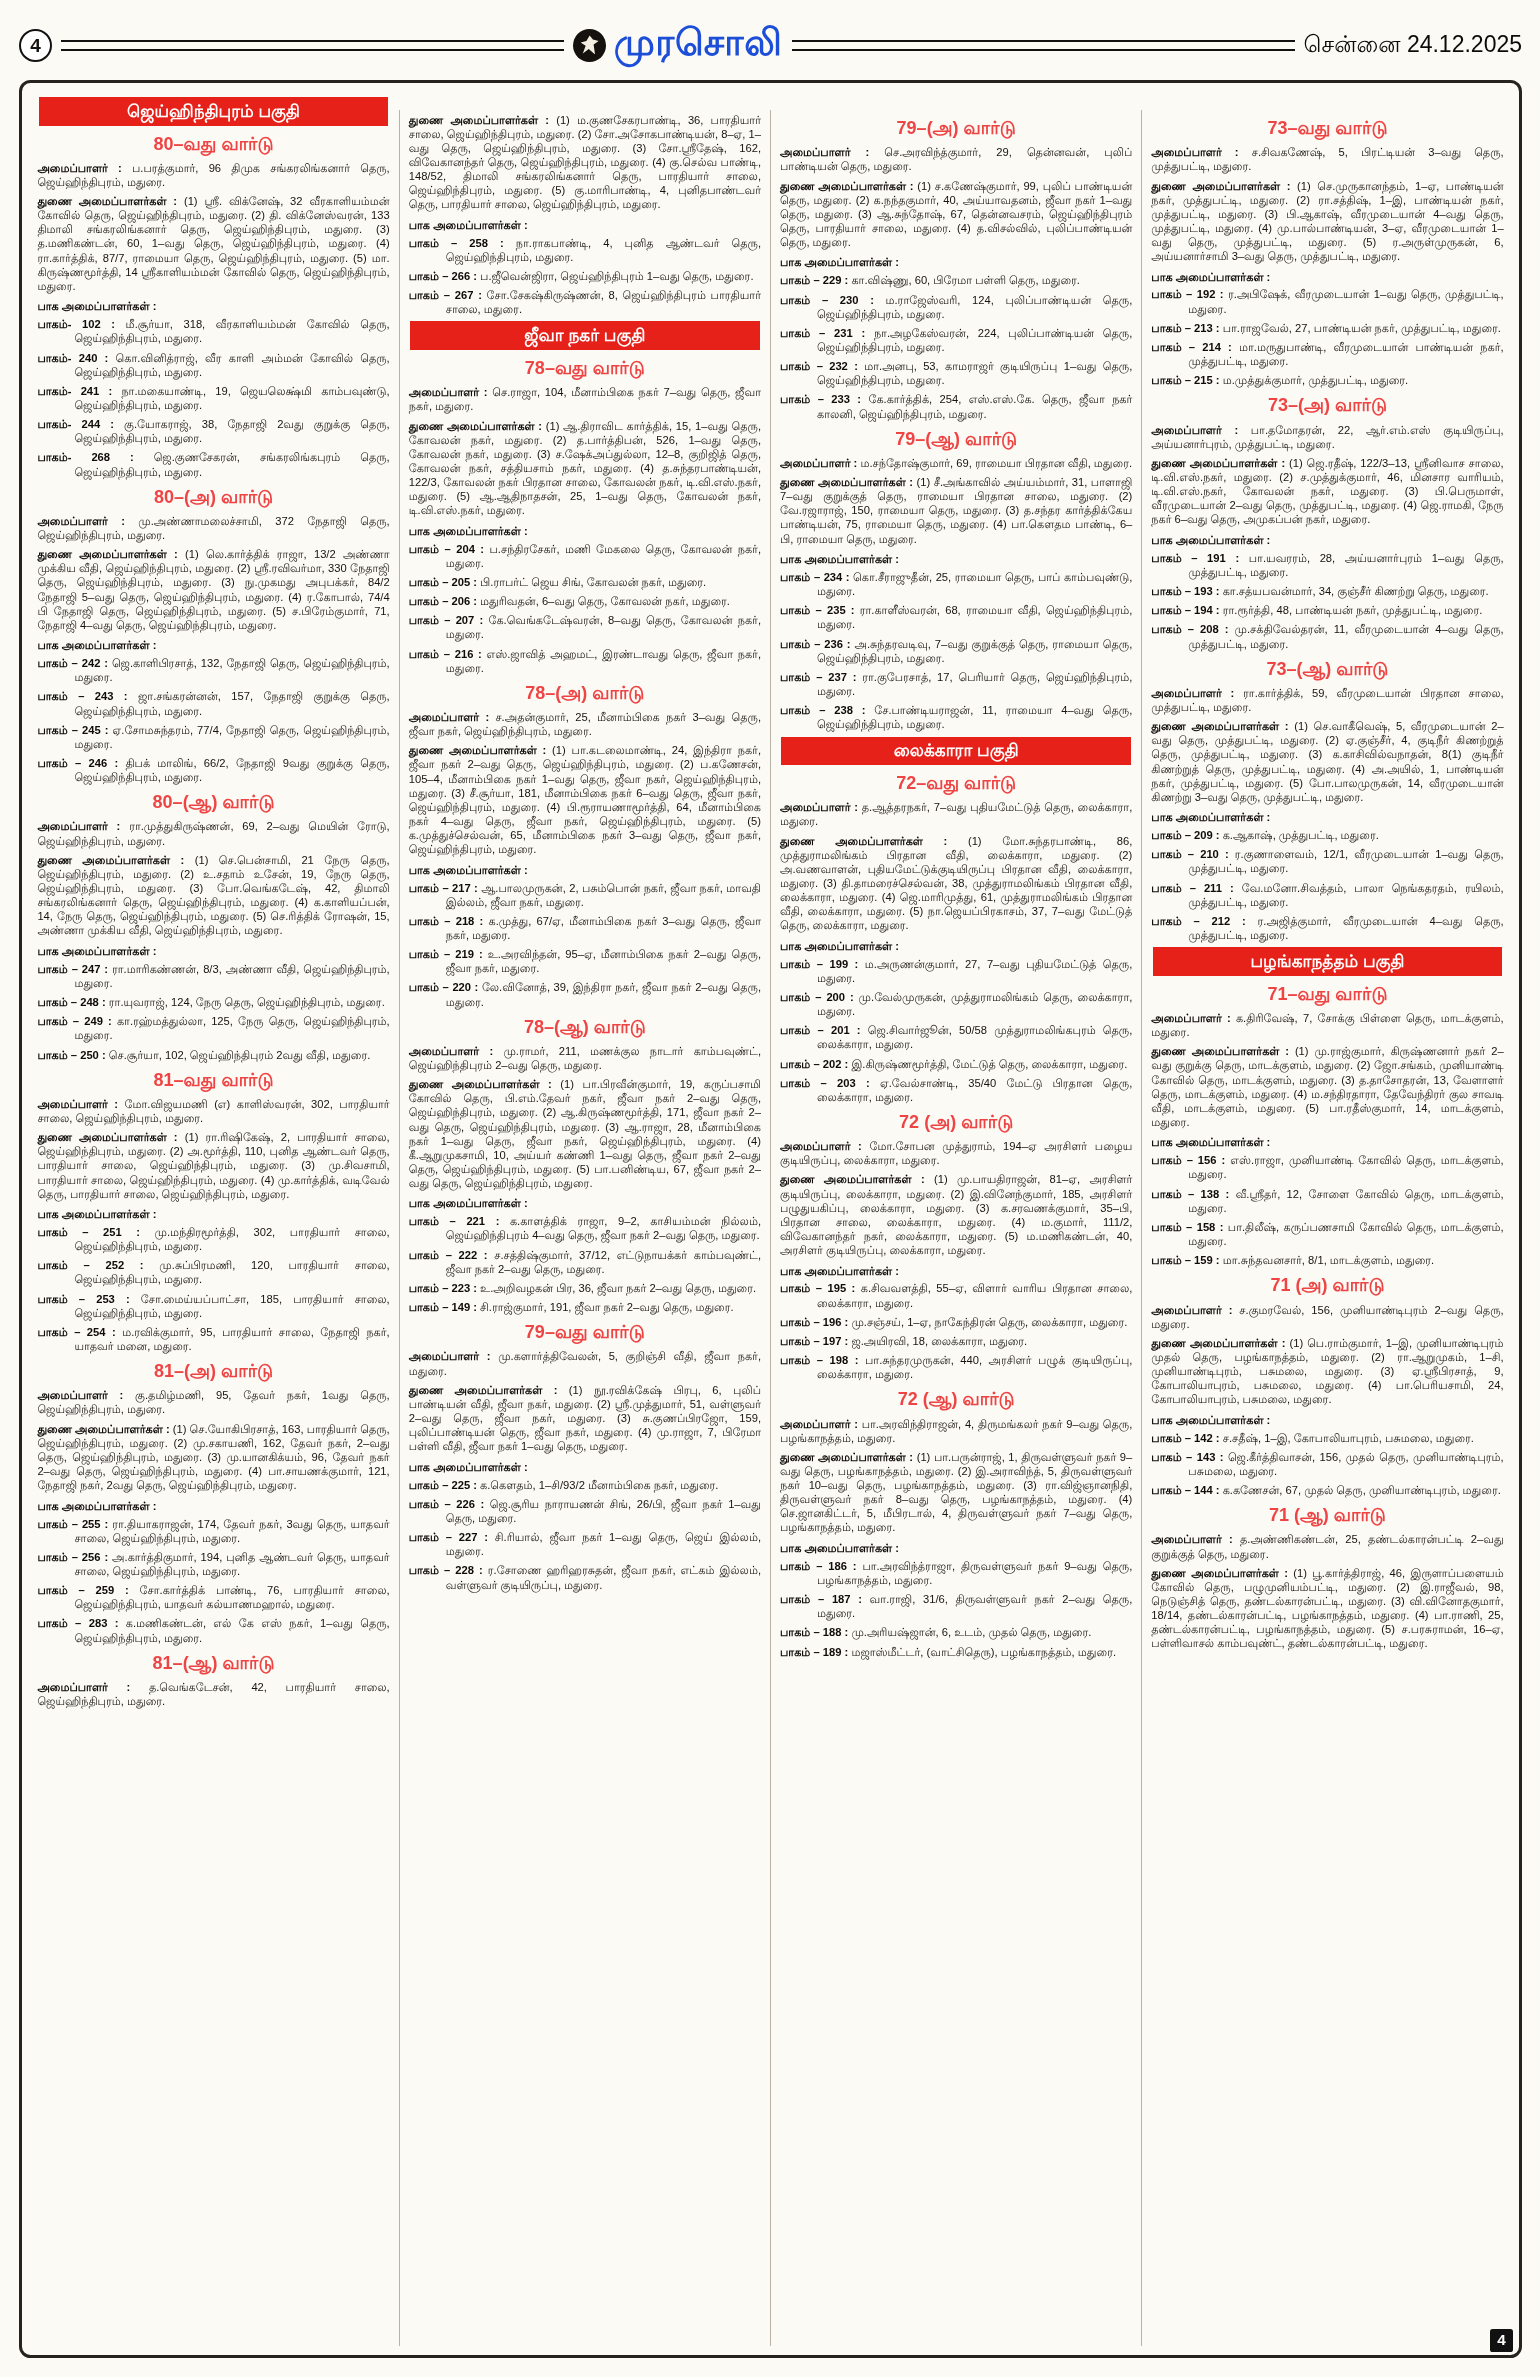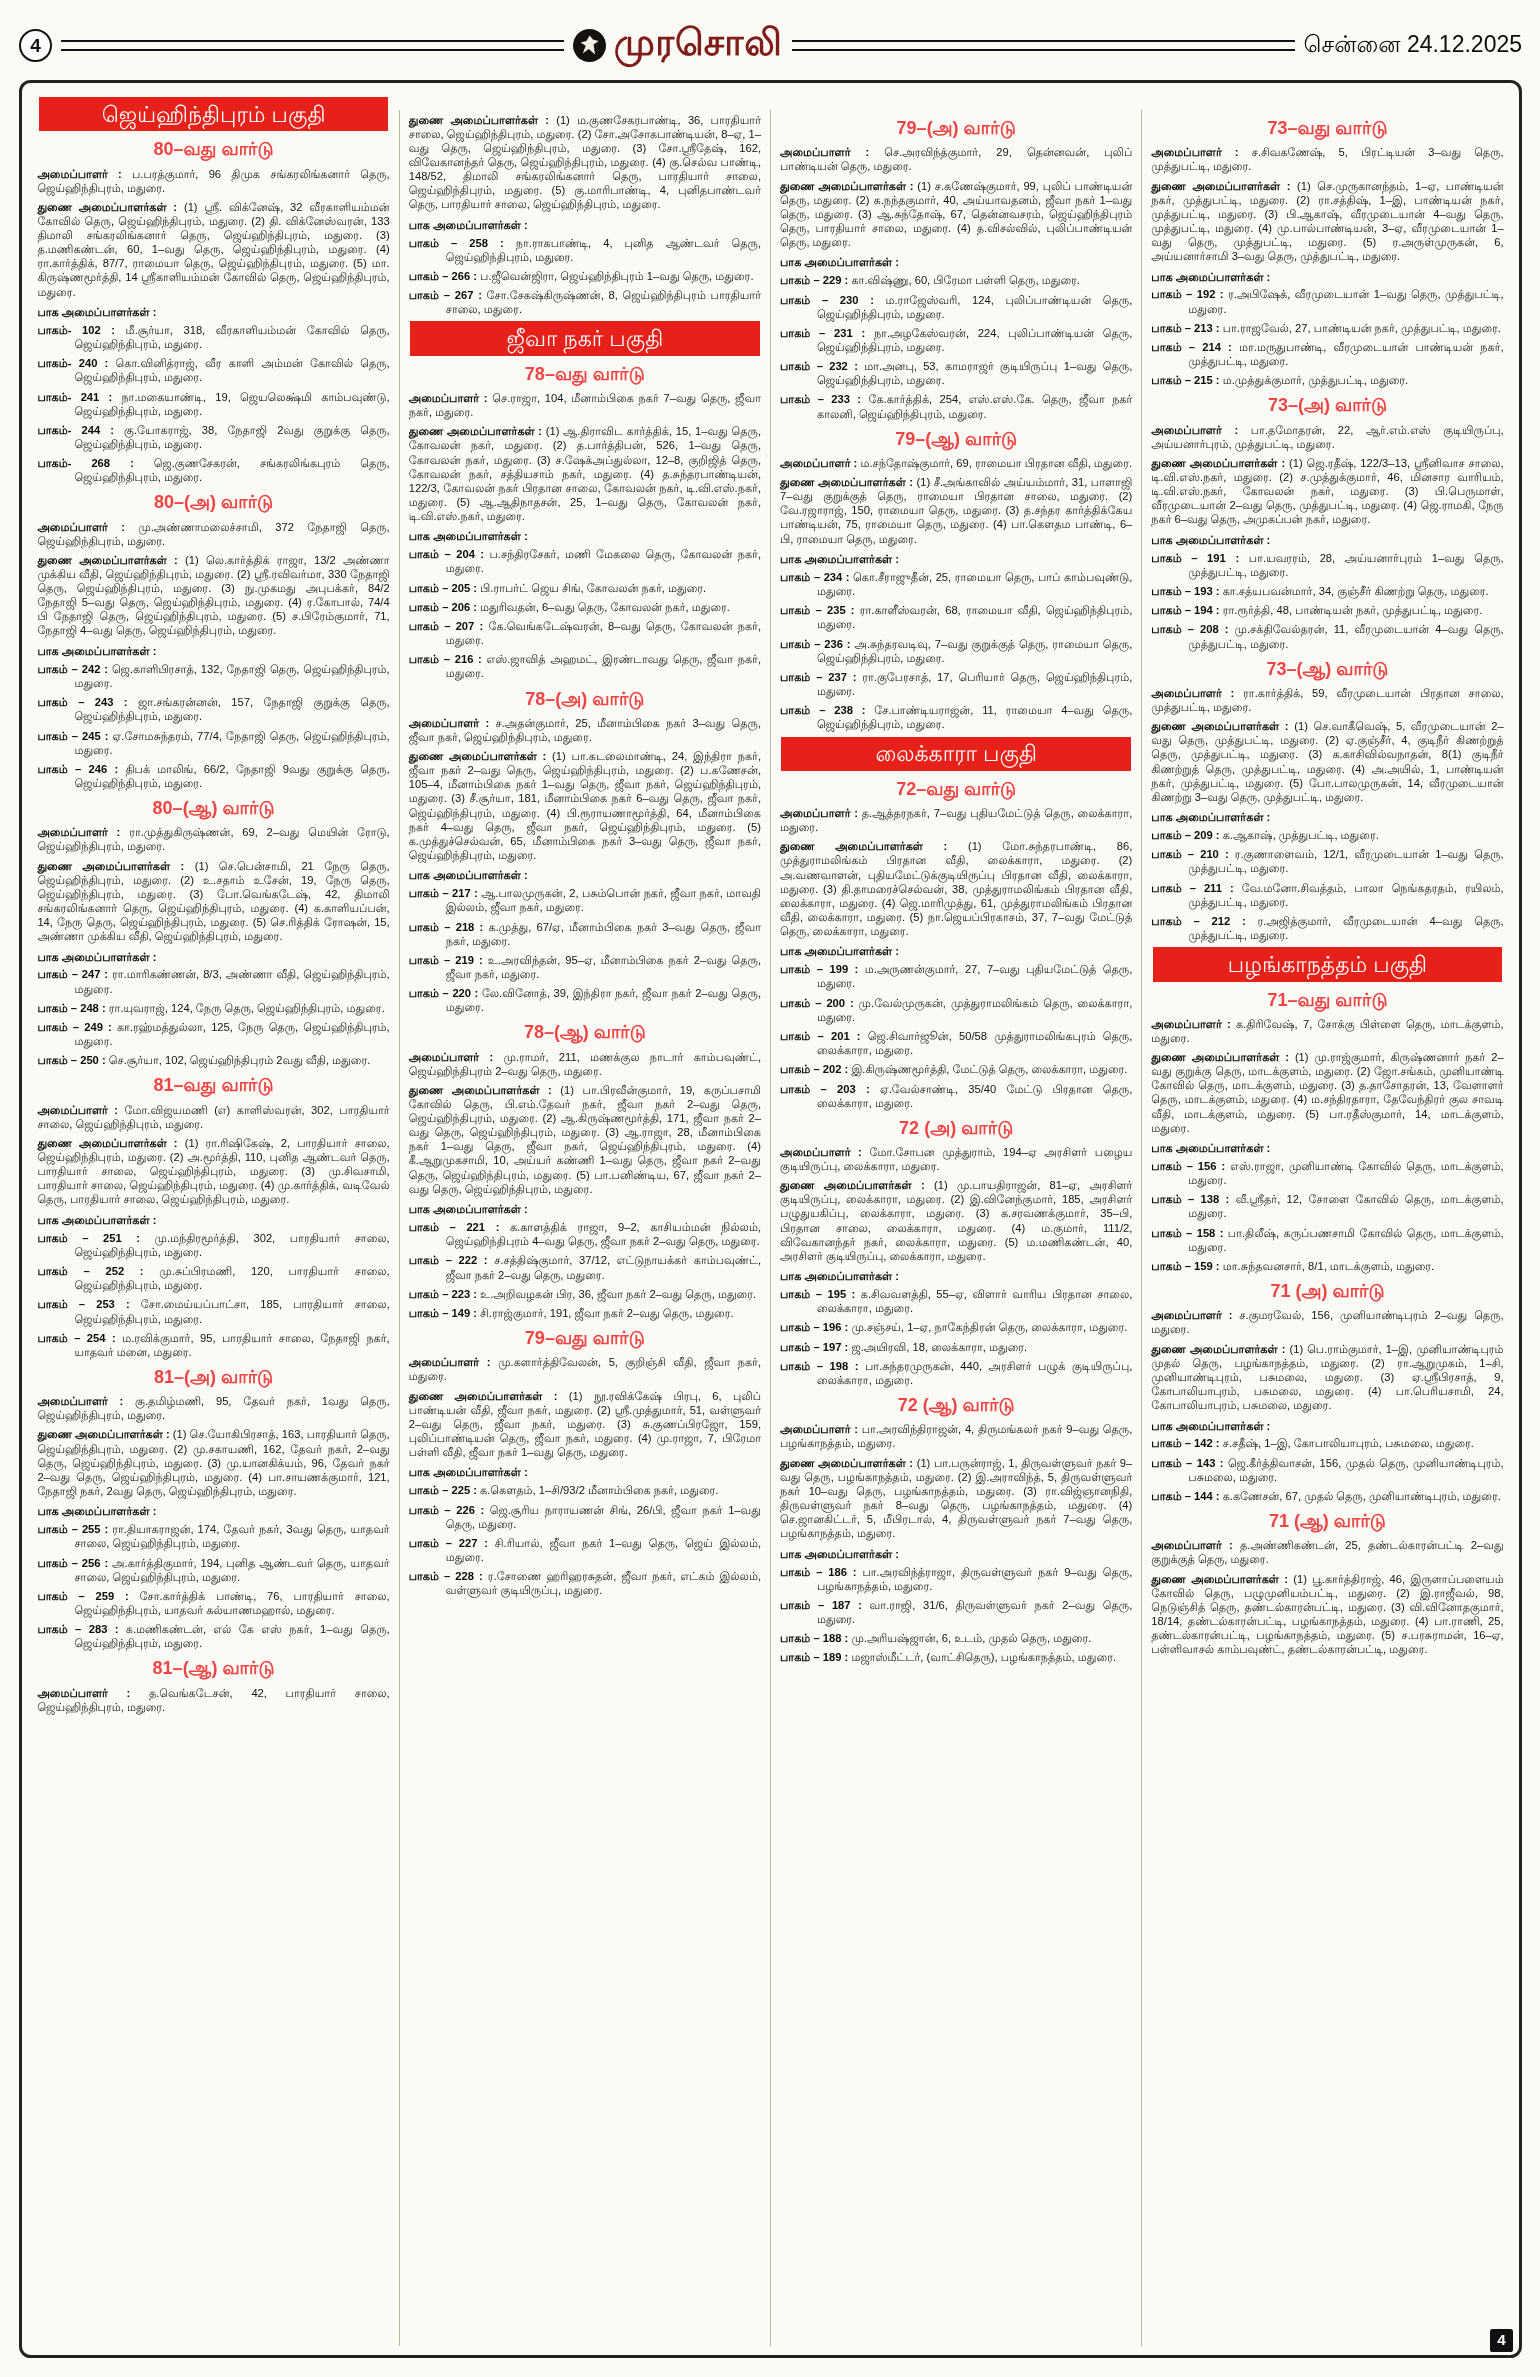--- a/index.html
+++ b/index.html
@@ -20,36 +20,36 @@
   }
   .rule{flex:1 1 auto;height:7.7px;border-top:2.6px solid #111;border-bottom:2.6px solid #111;}
   .brand{display:flex;align-items:center;gap:7.7px;flex:0 0 auto;}
   .logo{
     width:33px;height:33px;border-radius:50%;background:#14110e;position:relative;flex:0 0 auto;
   }
   .logo::after{
     content:"";position:absolute;left:7.7px;top:6.4px;width:18px;height:19px;
     background:#f5efe2;clip-path:polygon(50% 0,68% 22%,100% 30%,72% 48%,80% 100%,45% 72%,12% 95%,28% 55%,0 38%,32% 30%);
   }
-  .brand-name{font-size:37px;font-weight:bold;letter-spacing:0.6px;color:#7f1d1d;}
+  .brand-name{font-size:37px;font-weight:bold;letter-spacing:0.6px;color:#1d4ed8;}
   .edition{font-size:23px;font-weight:normal;flex:0 0 auto;color:#0d0b09;}
   
   .frame{
     position:absolute;left:19px;right:19px;top:80px;bottom:19px;
     border:3.8px solid #26221e;border-radius:11.5px;background:#fbfaf5;
     display:flex;padding:9px 6.4px;box-sizing:border-box;
   }
   .col{
     flex:1 1 0;padding:0 9px;overflow:hidden;min-width:0;
   }
   .col + .col{border-left:0.6px solid #b9b2a6;margin-top:18px;}
   
   .red-header{
-    background:#e6211a;color:#fff;font-weight:normal;text-align:center;
-    font-size:22px;padding:4.5px 2.6px;margin:5.1px 1.3px 6.4px 1.3px;line-height:1.15;
+    background:#e6211a;color:#fff;font-weight:bold;text-align:center;
+    font-size:17px;padding:4.5px 2.6px;margin:5.1px 1.3px 6.4px 1.3px;line-height:1.15;
   }
   .ward-header{
     color:#ef4444;font-weight:bold;text-align:center;
     font-size:18px;margin:9px 0 6.4px 0;line-height:1.1;
   }
   p.para,p.item,p.subhead{
     font-size:11.2px;line-height:1.26;margin:2.6px 0 5.1px 0;text-align:justify;
   }
   p.para b,p.item b,p.subhead b{color:#0e0b08;}
   p.subhead{margin:6.4px 0 3.8px 0;}

